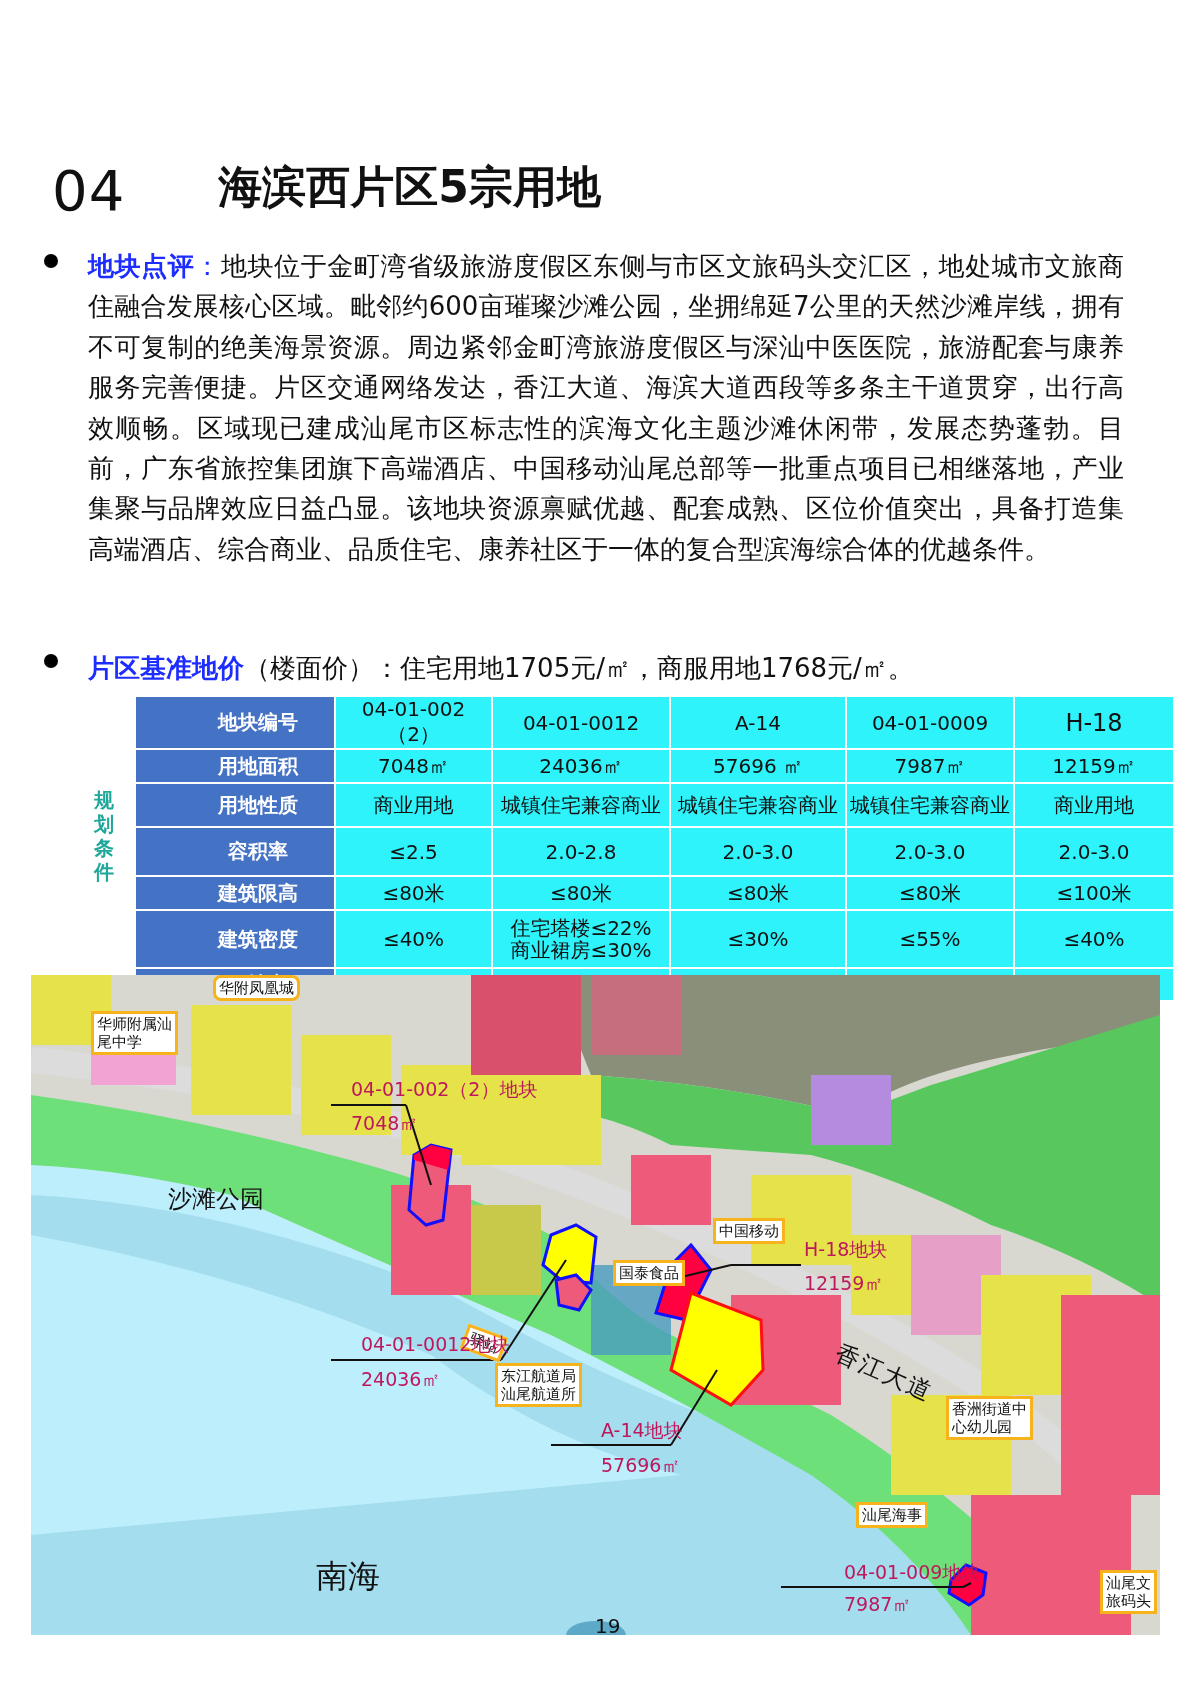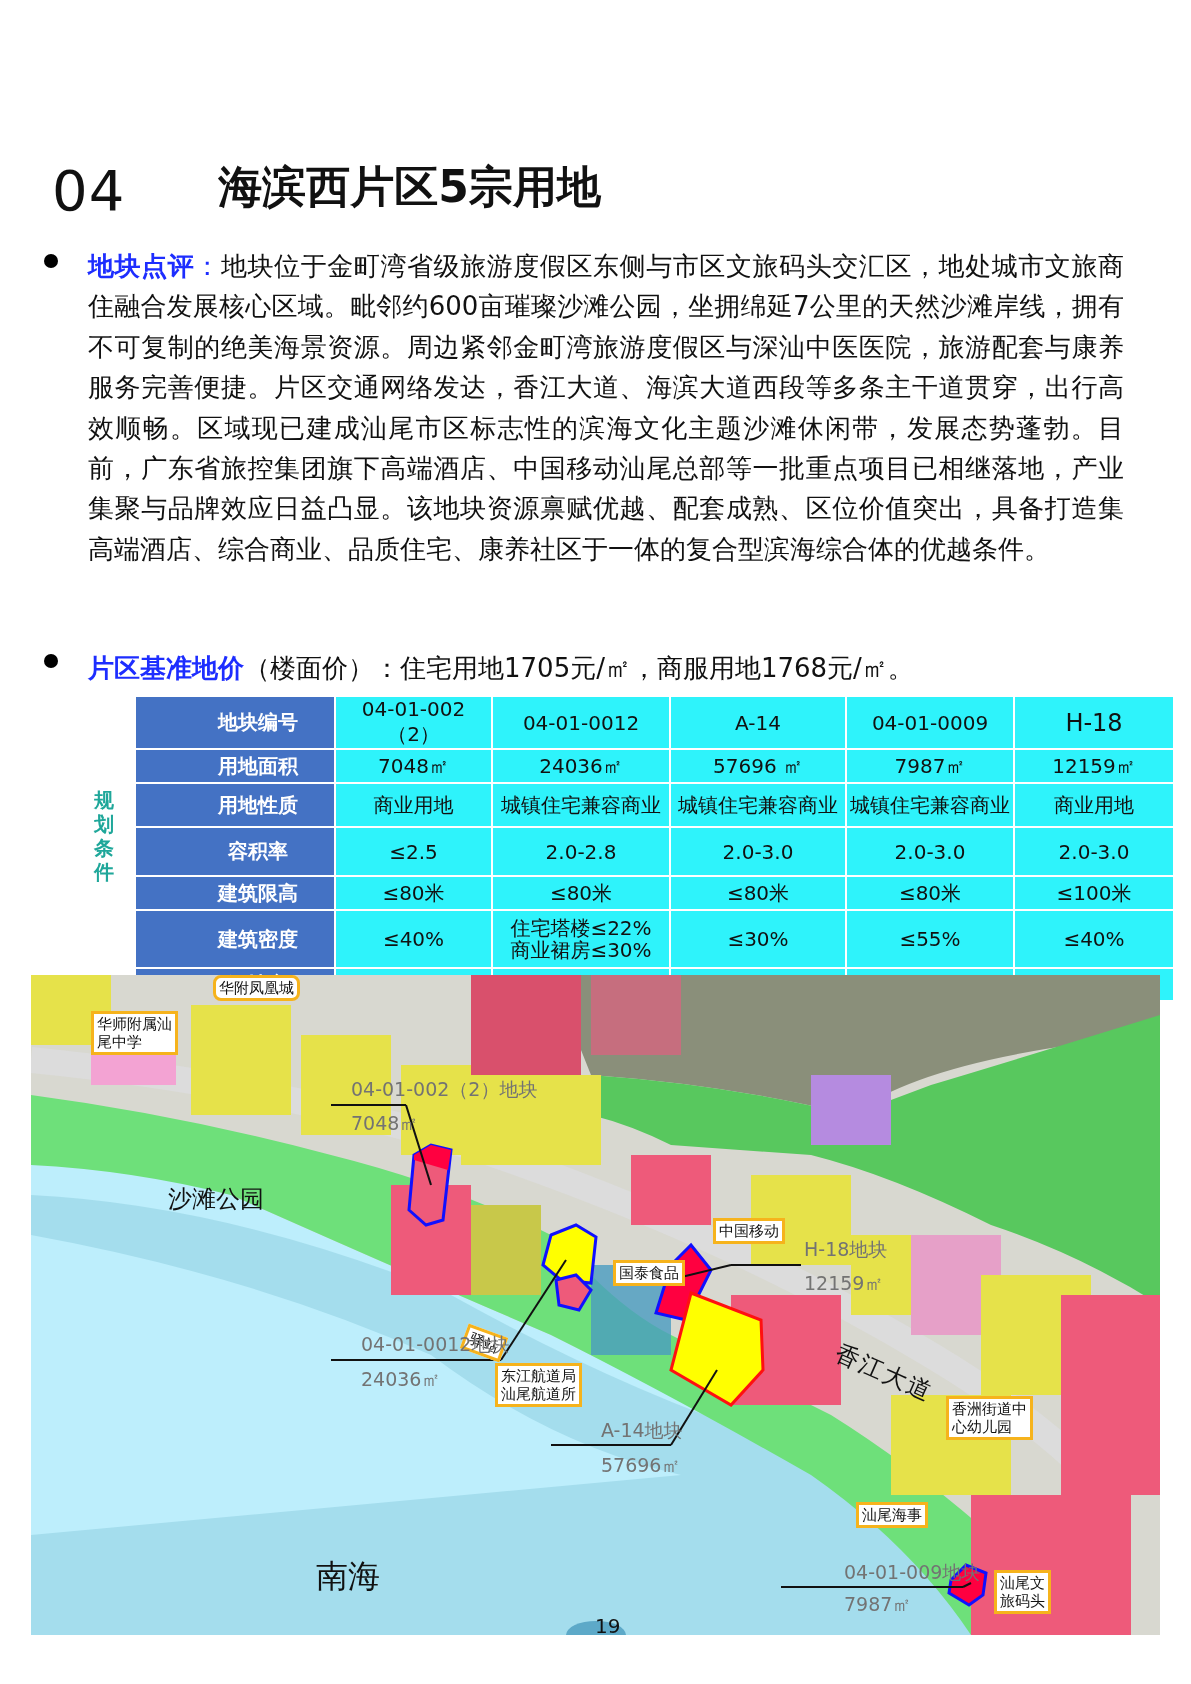--- a/index.html
+++ b/index.html
@@ -21,21 +21,21 @@
   table.plan td.head { background: #4472c4; color: #fff; font-weight: 700; width: 148px; padding-left: 48px; }
   table.plan td.val { background: #2ef3fb; }
   table.plan td.c1 { width: 151px; } table.plan td.c2 { width: 172px; }
   table.plan td.c3 { width: 170px; } table.plan td.c4 { width: 162px; } table.plan td.c5 { width: 154px; }
   table.plan td.id { font-size: 20px; }
   table.plan td.h18 { font-size: 24px; }
   .map { position: absolute; left: 31px; top: 975px; width: 1129px; height: 660px; overflow: hidden; background: #bdeefc; }
   .map svg { position: absolute; left: 0; top: 0; }
   .lbl { position: absolute; background: #fff; border: 3px solid #f6b31c; font-size: 15px; line-height: 18px;
          padding: 1px 3px; color: #111; white-space: pre-line; }
-  .anno { position: absolute; font-size: 19px; color: #737373; white-space: nowrap; }
+  .anno { position: absolute; font-size: 19px; color: #be185d; white-space: nowrap; }
   .big { position: absolute; font-size: 24px; color: #111; }
   .sea { position: absolute; font-size: 32px; color: #111; }
   .road { position: absolute; font-size: 24px; color: #111; transform: rotate(24deg); transform-origin: left top; letter-spacing: 2px; }
   .pageno { position: absolute; left: 595px; top: 1614px; font-size: 20px; color: #111; }
 </style>
 </head>
 <body>
 
 <div class="title">
   <span class="num">04</span>
@@ -194,21 +194,21 @@
 尾中学</div>
   <div class="lbl" style="left:182px;top:0px;border-radius:8px;">华附凤凰城</div>
   <div class="lbl" style="left:682px;top:243px;">中国移动</div>
   <div class="lbl" style="left:582px;top:285px;">国泰食品</div>
   <div class="lbl" style="left:432px;top:355px;transform:rotate(20deg);">驿站</div>
   <div class="lbl" style="left:464px;top:388px;">东江航道局
 汕尾航道所</div>
   <div class="lbl" style="left:915px;top:421px;">香洲街道中
 心幼儿园</div>
   <div class="lbl" style="left:825px;top:527px;">汕尾海事</div>
-  <div class="lbl" style="left:963px;top:595px;">汕尾文
+  <div class="lbl" style="left:1069px;top:595px;">汕尾文
 旅码头</div>
 
   <div class="anno" style="left:320px;top:102px;">04-01-002（2）地块</div>
   <div class="anno" style="left:320px;top:136px;">7048㎡</div>
   <div class="anno" style="left:773px;top:262px;">H-18地块</div>
   <div class="anno" style="left:773px;top:296px;">12159㎡</div>
   <div class="anno" style="left:330px;top:357px;">04-01-0012地块</div>
   <div class="anno" style="left:330px;top:392px;">24036㎡</div>
   <div class="anno" style="left:570px;top:443px;">A-14地块</div>
   <div class="anno" style="left:570px;top:478px;">57696㎡</div>

